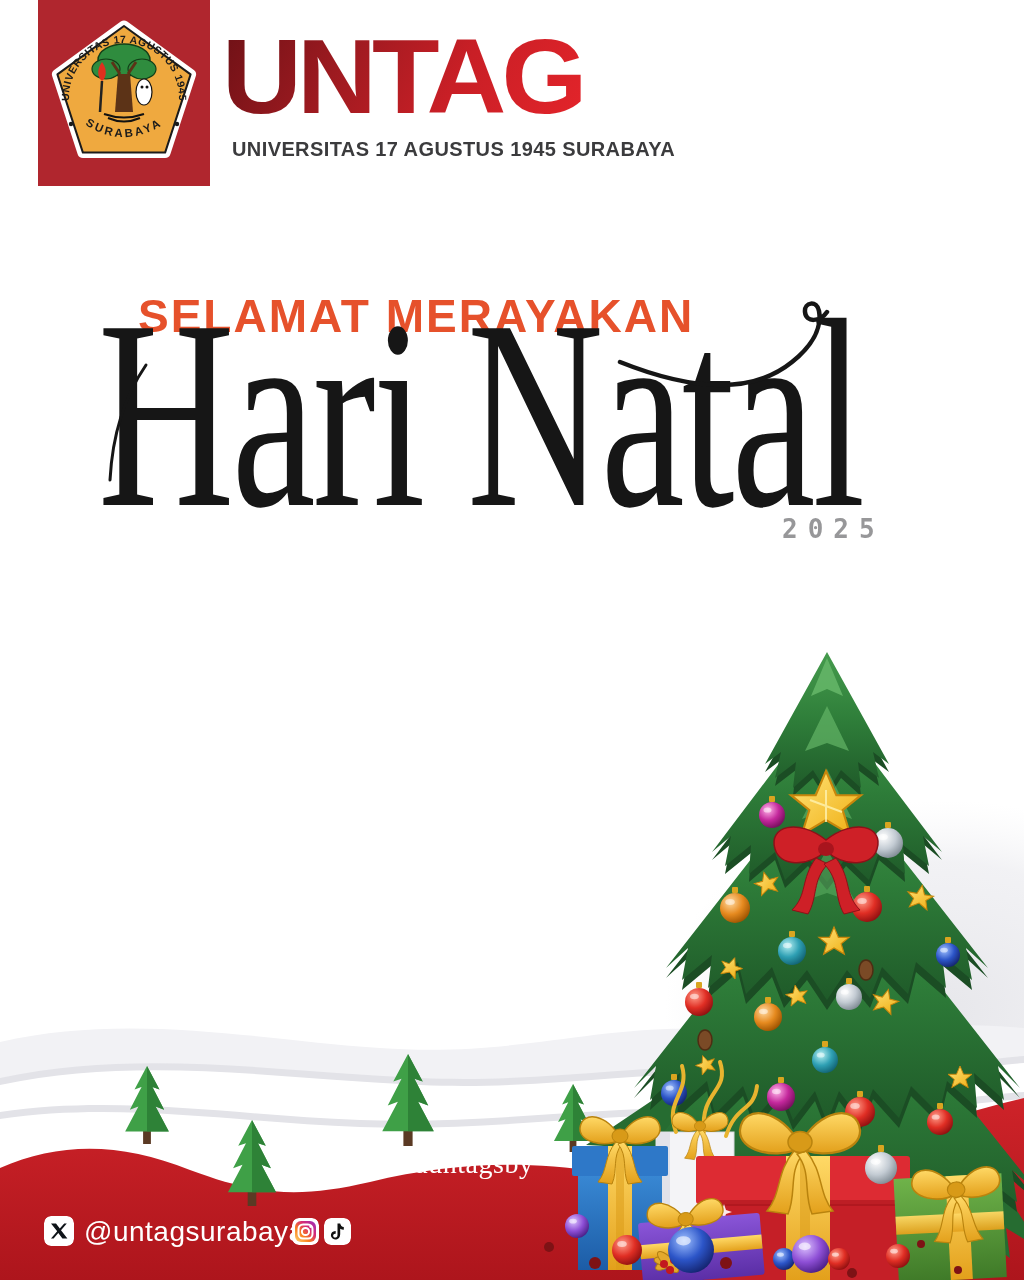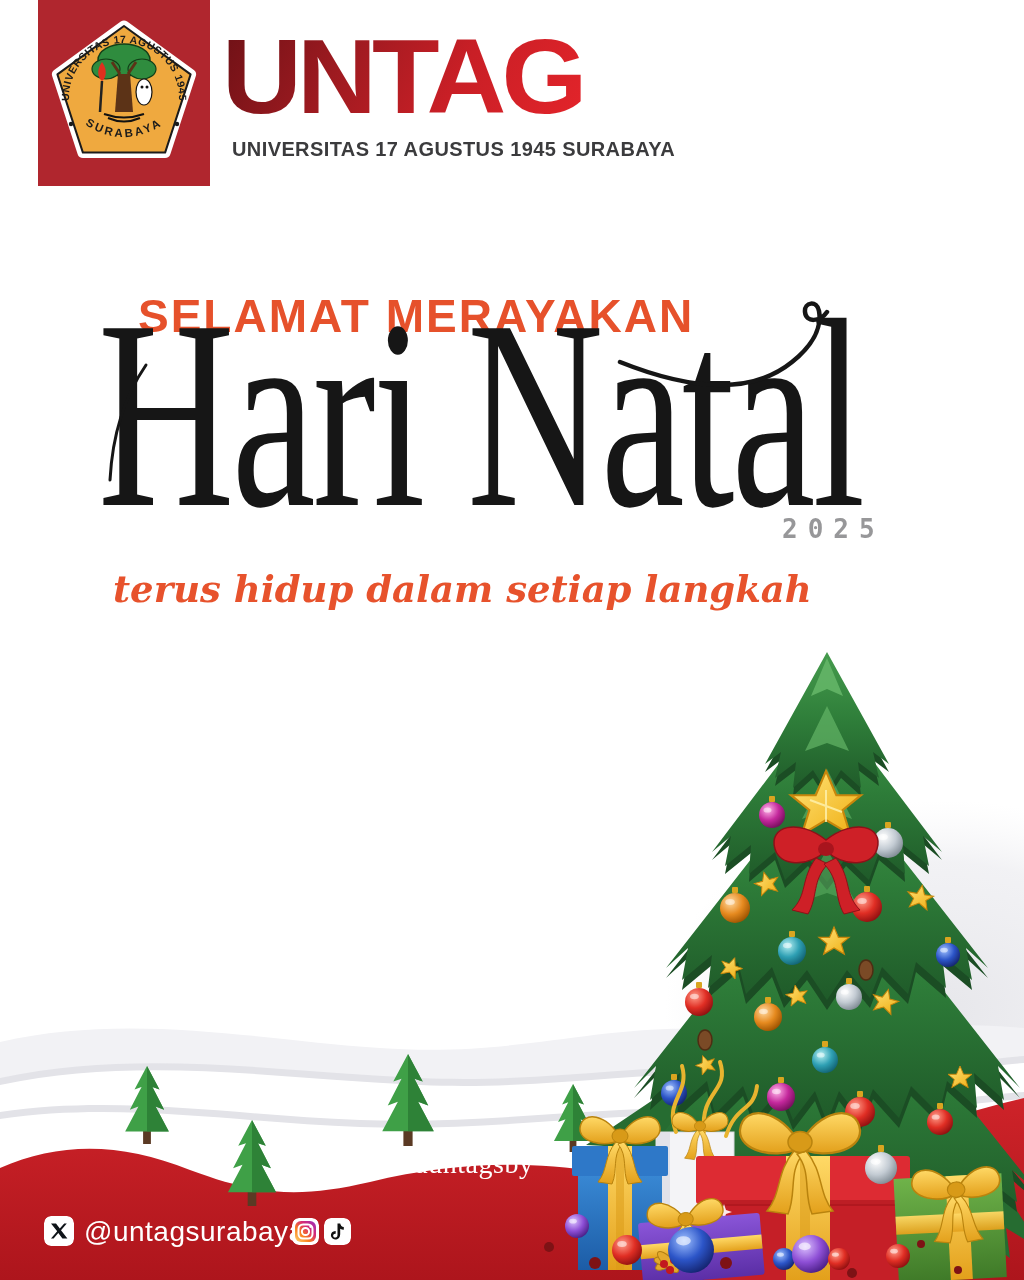--- a/index.html
+++ b/index.html
@@ -404,21 +404,20 @@
 
   <div class="abs kicker">SELAMAT MERAYAKAN</div>
   <div class="abs title">Hari Natal</div>
   <svg class="abs swash" viewBox="0 0 1024 620" xmlns="http://www.w3.org/2000/svg">
     <path d="M620,362 C700,394 755,392 792,362 C812,346 822,328 819,311 C817,300 804,302 805,312 C806,323 820,322 827,312" stroke="#161616" stroke-width="4.5" fill="none" stroke-linecap="round"></path>
     <path d="M146,365 C122,400 112,442 110,480" stroke="#161616" stroke-width="3" fill="none" stroke-linecap="round"></path>
   </svg>
   <div class="abs year">2025</div>
 
   <div class="abs message">
-    <div>terus hidup dalam setiap langkah</div>
   </div>
 
   <svg class="abs icon-sq" style="left:44px;top:1216px" width="30" height="30" viewBox="0 0 30 30" xmlns="http://www.w3.org/2000/svg">
     <rect width="30" height="30" rx="7" fill="#FFFFFF"></rect>
     <path d="M7 7.5h5l3.8 5.1 4.4-5.1h2.6l-5.8 6.8 6.4 8.2h-5l-4.1-5.5-4.7 5.5H7l6.2-7.2L7 7.5z" fill="#0F1419"></path>
   </svg>
   <div class="abs handle h1t">@untagsurabaya</div>
 
   <svg class="abs icon-sq" style="left:292px;top:1218px" width="27" height="27" viewBox="0 0 27 27" xmlns="http://www.w3.org/2000/svg">
     <defs>

